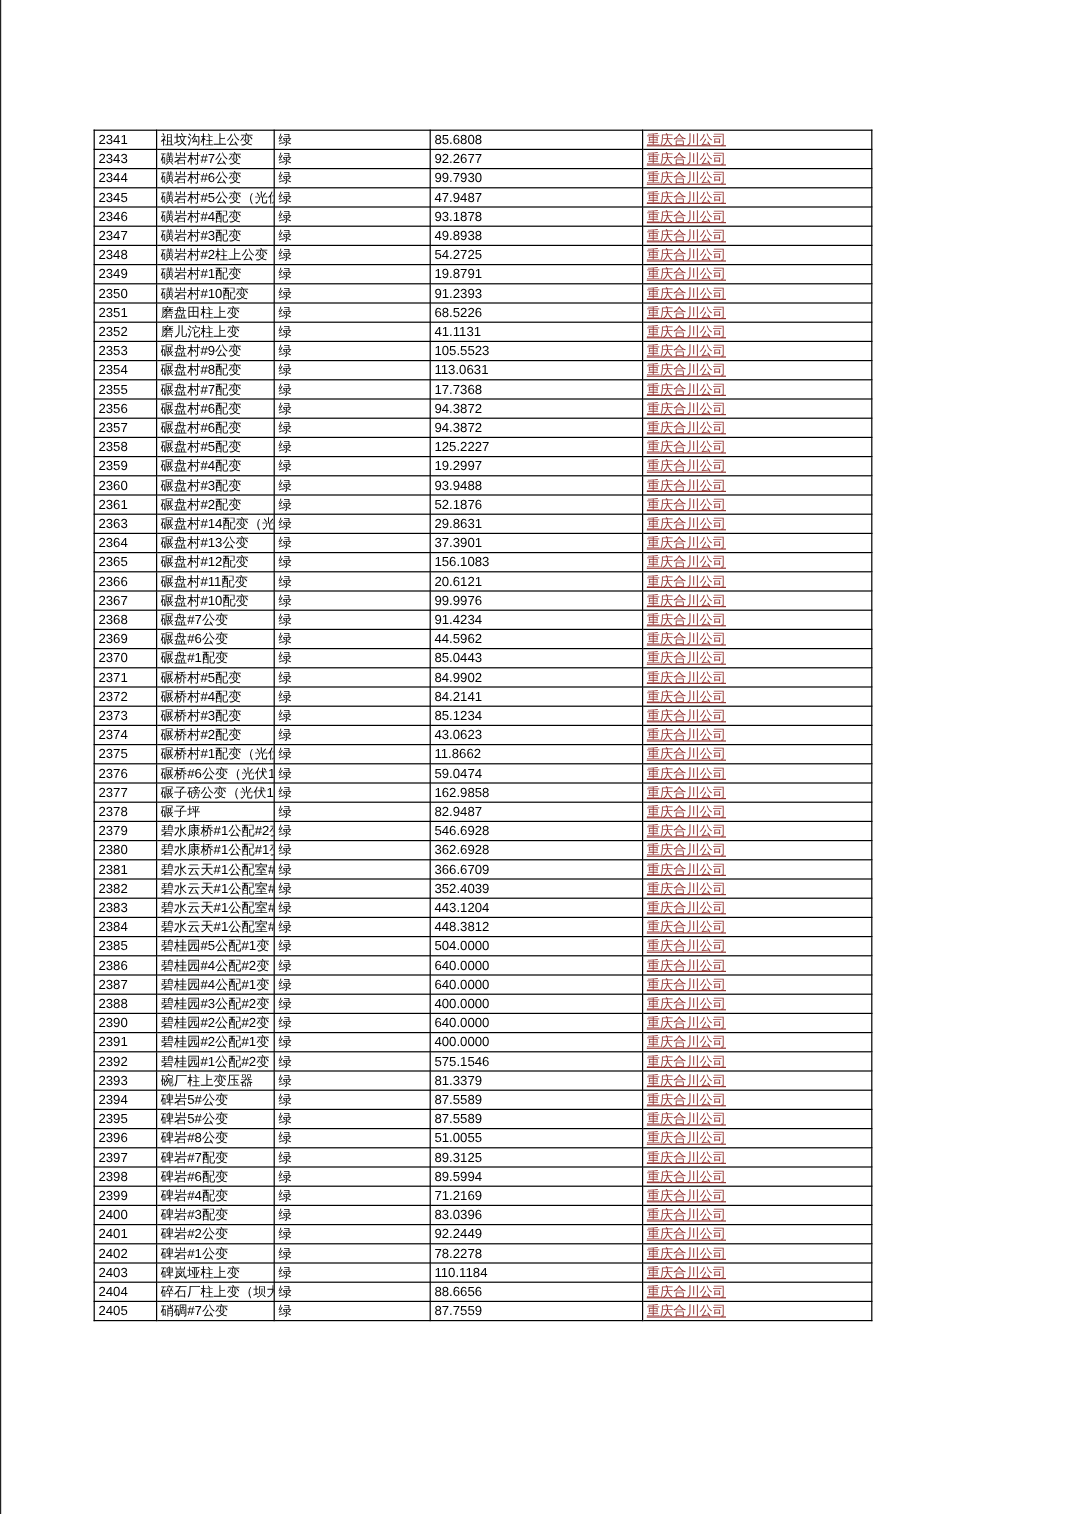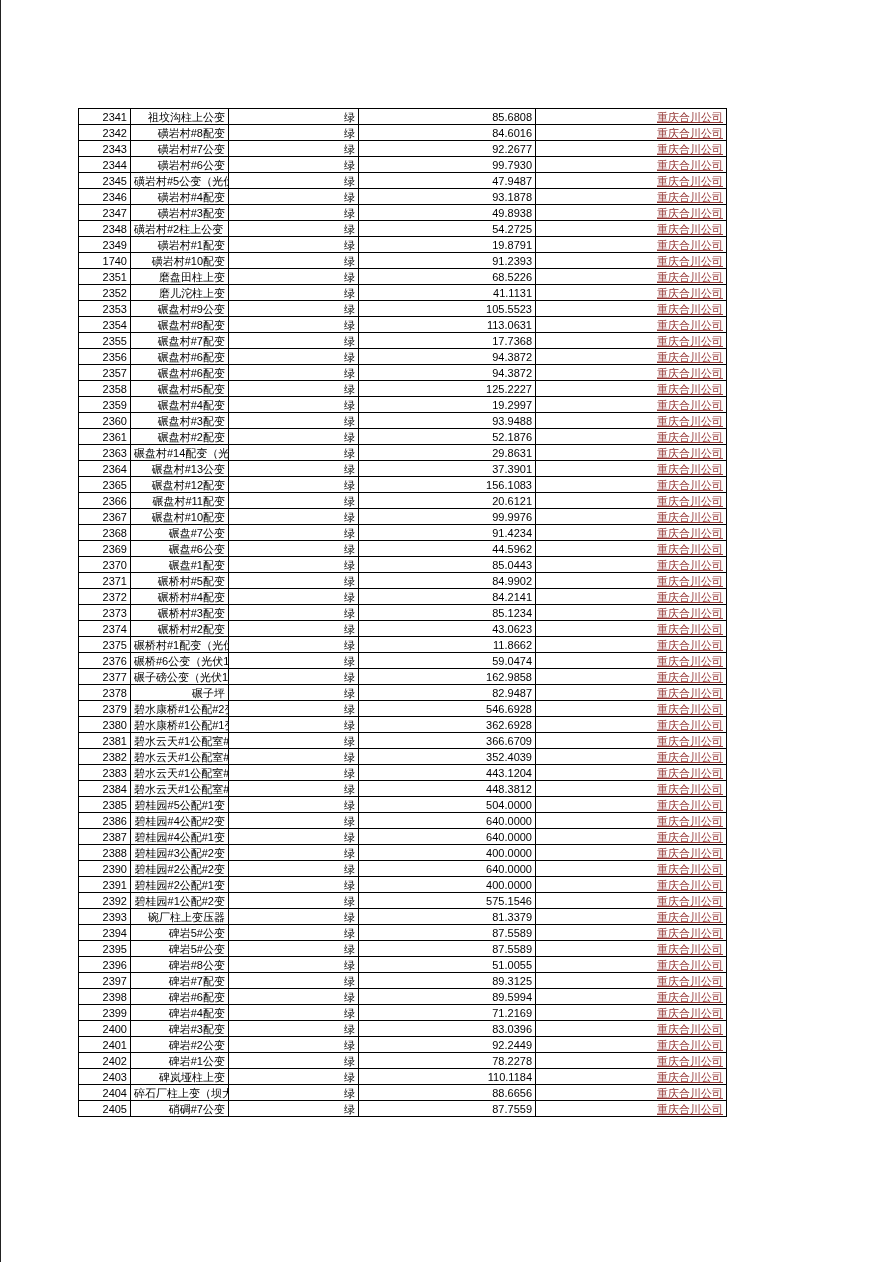--- a/index.html
+++ b/index.html
@@ -7,21 +7,20 @@
     padding: 0;
     background: #ffffff;
   }
   .page {
     position: relative;
     width: 892px;
     height: 1262px;
     background: #ffffff;
     overflow: hidden;
     font-family: "Liberation Sans", sans-serif;
-    text-align: right;
   }
   .edge-line-left {
     position: absolute;
     left: 0;
     top: 0;
     width: 1px;
     height: 100%;
     background: #222222;
   }
   .data-table {
@@ -70,27 +69,20 @@
     </colgroup>
     <tbody>
     <tr>
       <td>2341</td>
       <td>祖坟沟柱上公变</td>
       <td>绿</td>
       <td>85.6808</td>
       <td class="company">重庆合川公司</td>
     </tr>
 
-    <tr>
-      <td>2342</td>
-      <td>磺岩村#8配变</td>
-      <td>绿</td>
-      <td>84.6016</td>
-      <td class="company">重庆合川公司</td>
-    </tr>
 
     <tr>
       <td>2343</td>
       <td>磺岩村#7公变</td>
       <td>绿</td>
       <td>92.2677</td>
       <td class="company">重庆合川公司</td>
     </tr>
 
     <tr>
@@ -135,21 +127,21 @@
 
     <tr>
       <td>2349</td>
       <td>磺岩村#1配变</td>
       <td>绿</td>
       <td>19.8791</td>
       <td class="company">重庆合川公司</td>
     </tr>
 
     <tr>
-      <td>1740</td>
+      <td>2350</td>
       <td>磺岩村#10配变</td>
       <td>绿</td>
       <td>91.2393</td>
       <td class="company">重庆合川公司</td>
     </tr>
 
     <tr>
       <td>2351</td>
       <td>磨盘田柱上变</td>
       <td>绿</td>

